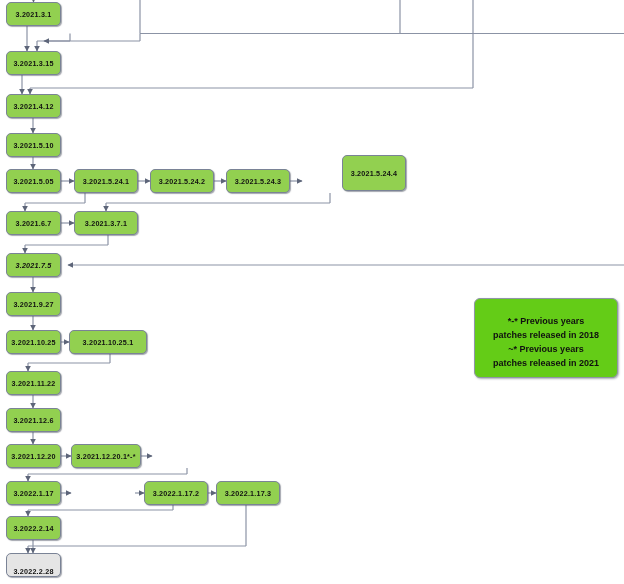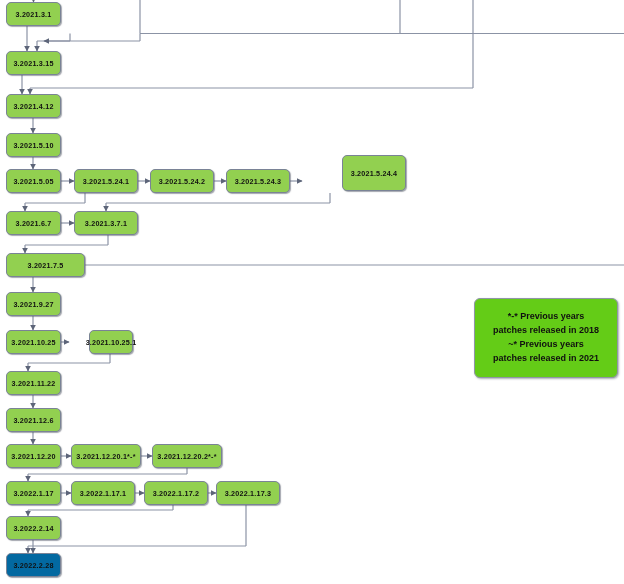--- a/index.html
+++ b/index.html
@@ -37,21 +37,22 @@
     align-items: center;
     justify-content: center;
     color: #111111;
     font-size: 7.2px;
     font-weight: bold;
     letter-spacing: 0.2px;
     white-space: nowrap;
     font-family: "Liberation Sans", sans-serif;
   }
   .node.highlight {
-    background: #0369a1;
+    background: #e5e5e5;
+    align-items: flex-end;
   }
   .legend-box {
     position: absolute;
     box-sizing: border-box;
     background: #64CC17;
     border: 1px solid #8f96a6;
     border-radius: 6px;
     box-shadow: 1px 1px 2px rgba(90,95,110,0.5);
     display: flex;
     flex-direction: column;
@@ -195,66 +196,60 @@
     </div>
   <div class="node" style="left:302px;top:155px; width:64px; height:36px;margin-left:40px;">
       <span>3.2021.5.24.4</span>
     </div>
   <div class="node" style="left:6px;  top:211px; width:55px; height:24px;">
       <span>3.2021.6.7</span>
     </div>
   <div class="node" style="left:74px; top:211px; width:64px; height:24px;">
       <span>3.2021.3.7.1</span>
     </div>
-  <div class="node" style="left:6px;  top:253px; width:79px; height:24px;">
+  <div class="node" style="left:6px;  top:253px; width:55px; height:24px;font-style:italic;">
       <span>3.2021.7.5</span>
     </div>
   <div class="node" style="left:6px;  top:292px; width:55px; height:24px;">
       <span>3.2021.9.27</span>
     </div>
   <div class="node" style="left:6px;  top:330px; width:55px; height:24px;">
       <span>3.2021.10.25</span>
     </div>
-  <div class="node" style="left:69px; top:330px; width:44px; height:24px;margin-left:20px;">
+  <div class="node" style="left:69px; top:330px; width:78px; height:24px;">
       <span>3.2021.10.25.1</span>
     </div>
   <div class="node" style="left:6px;  top:371px; width:55px; height:24px;">
       <span>3.2021.11.22</span>
     </div>
   <div class="node" style="left:6px;  top:408px; width:55px; height:24px;">
       <span>3.2021.12.6</span>
     </div>
   <div class="node" style="left:6px;  top:444px; width:55px; height:24px;">
       <span>3.2021.12.20</span>
     </div>
   <div class="node" style="left:71px; top:444px; width:70px; height:24px;">
       <span>3.2021.12.20.1*-*</span>
     </div>
-  <div class="node" style="left:152px;top:444px; width:70px; height:24px;">
-      <span>3.2021.12.20.2*-*</span>
-    </div>
   <div class="node" style="left:6px;  top:481px; width:55px; height:24px;">
       <span>3.2022.1.17</span>
     </div>
-  <div class="node" style="left:71px; top:481px; width:64px; height:24px;">
-      <span>3.2022.1.17.1</span>
-    </div>
   <div class="node" style="left:144px;top:481px; width:64px; height:24px;">
       <span>3.2022.1.17.2</span>
     </div>
   <div class="node" style="left:216px;top:481px; width:64px; height:24px;">
       <span>3.2022.1.17.3</span>
     </div>
   <div class="node" style="left:6px;  top:516px; width:55px; height:24px;">
       <span>3.2022.2.14</span>
     </div>
   <div class="node highlight" style="left:6px; top:553px; width:55px; height:24px;">
       <span>3.2022.2.28</span>
     </div>
 
-  <div class="legend-box" style="left:474px; top:298px; width:144px; height:80px;">
+  <div class="legend-box" style="left:474px; top:298px; width:144px; height:80px;justify-content:flex-end;">
     <span class="legend-line">*-* Previous years</span>
     <span class="legend-line">patches released in 2018</span>
     <span class="legend-line">~* Previous years</span>
     <span class="legend-line">patches released in 2021</span>
   </div>
 
 </div>
 
 </body></html>

